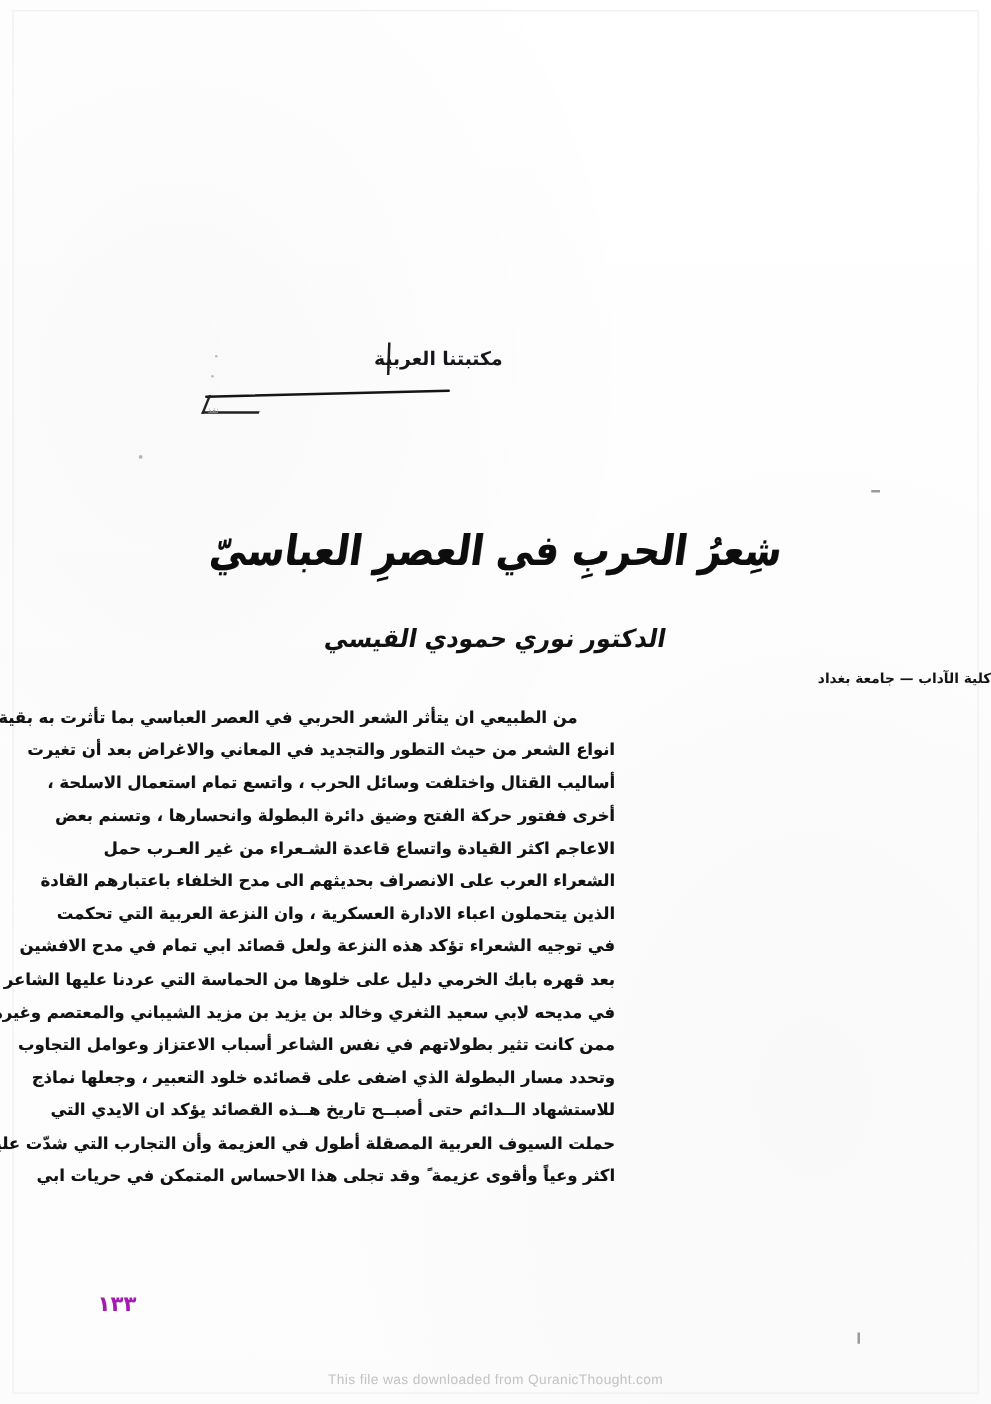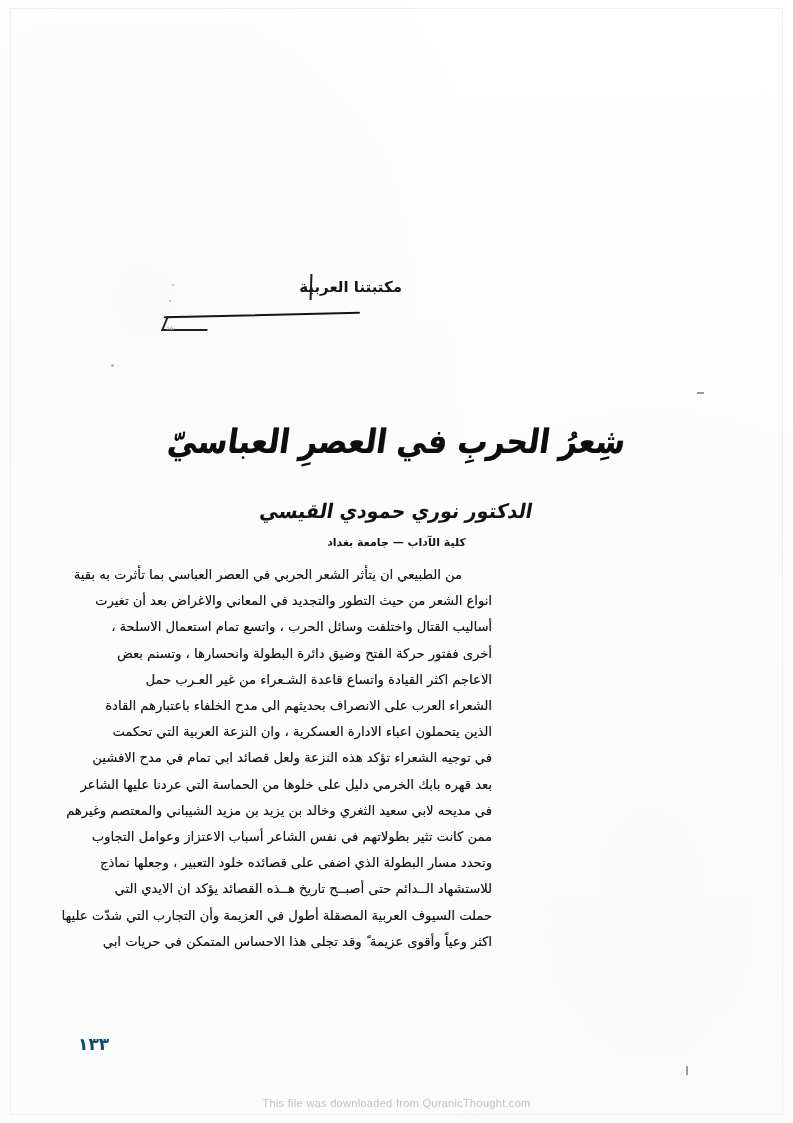--- a/index.html
+++ b/index.html
@@ -141,21 +141,21 @@
     letter-spacing: -0.6px;
     transform: skewX(-10deg) scaleY(1.06);
   }
 
   
   #affiliation {
     position: absolute;
     left: 0;
     right: 0;
     top: 531px;
-    text-align: center;
+    text-align: right;
     direction: rtl;
   }
   #affiliation .affiliation-text {
     display: inline-block;
     font-family: "DejaVu Sans", sans-serif;
     font-size: 11px;
     font-weight: 700;
     color: #131313;
     letter-spacing: 0.1px;
   }
@@ -167,40 +167,40 @@
     top: 562px;
     width: 380px;
     direction: rtl;
     text-align: justify;
   }
   #body-text .body-line {
     display: block;
     font-family: "DejaVu Sans", sans-serif;
     font-size: 13.1px;
     line-height: 26.2px;
-    font-weight: 400;
+    font-weight: 700;
     color: #121212;
     white-space: nowrap;
     letter-spacing: -0.1px;
     text-shadow: 0.3px 0 0 rgba(0,0,0,0.4);
   }
   #body-text .body-line.indented {
     padding-right: 30px;
   }
 
   
   #page-number {
     position: absolute;
     left: 78px;
     top: 1034px;
     direction: rtl;
     font-family: "DejaVu Sans", sans-serif;
     font-size: 17px;
     font-weight: 700;
-    color: #0c4a6e;
+    color: #a21caf;
     letter-spacing: 1px;
   }
 
   
   .scan-mark {
     position: absolute;
     background: #9a9a9a;
   }
   #mark-right-upper { left: 697px; top: 392px; width: 7px; height: 2px; }
   #mark-right-lower { left: 686px; top: 1066px; width: 2px; height: 9px; }

